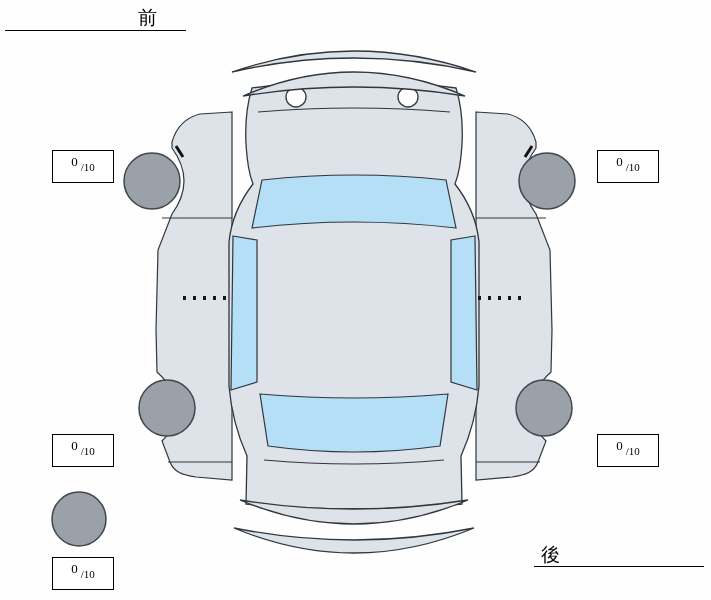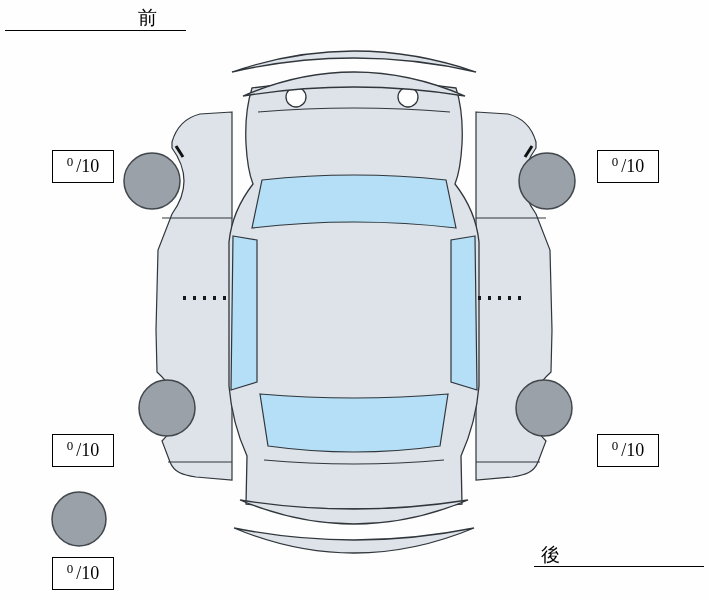--- a/index.html
+++ b/index.html
@@ -26,21 +26,21 @@
   .score-box{
     position:absolute;
     width:60px;height:31px;
     border:1px solid #000;
     background:#fff;
     display:flex;align-items:center;justify-content:center;
     font-family:"Liberation Serif", serif;
     color:#000;
   }
   .score-box .num{font-size:13px;position:relative;top:-5px;margin-right:3px;}
-  .score-box .den{font-size:18px;font-family:Liberation Serif, serif;}
+  .score-box .den{font-size:11px;font-family:Liberation Serif, serif;}
   .pos-fl{left:52px;top:150px;}
   .pos-fr{left:597px;top:150px;}
   .pos-rl{left:52px;top:434px;}
   .pos-rr{left:597px;top:434px;}
   .pos-spare{left:52px;top:557px;}
   svg.car{position:absolute;left:0;top:0;}
   .panel-fill{fill:var(--body,#dde3e8);stroke:var(--outline,#30363b);stroke-width:1.2;}
   .body-fill{fill:var(--body,#dde3e8);stroke:var(--outline,#30363b);stroke-width:1.3;}
   .glass{fill:var(--glass,#b4dff7);stroke:var(--outline,#30363b);stroke-width:1.2;}
   .tire{fill:var(--tire,#9aa1a8);stroke:#41474c;stroke-width:1.5;}

